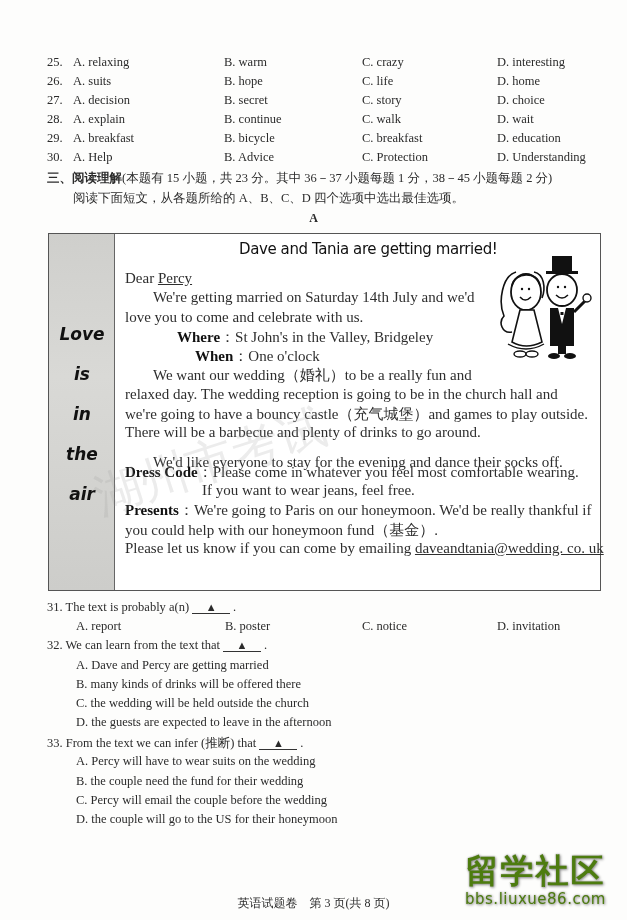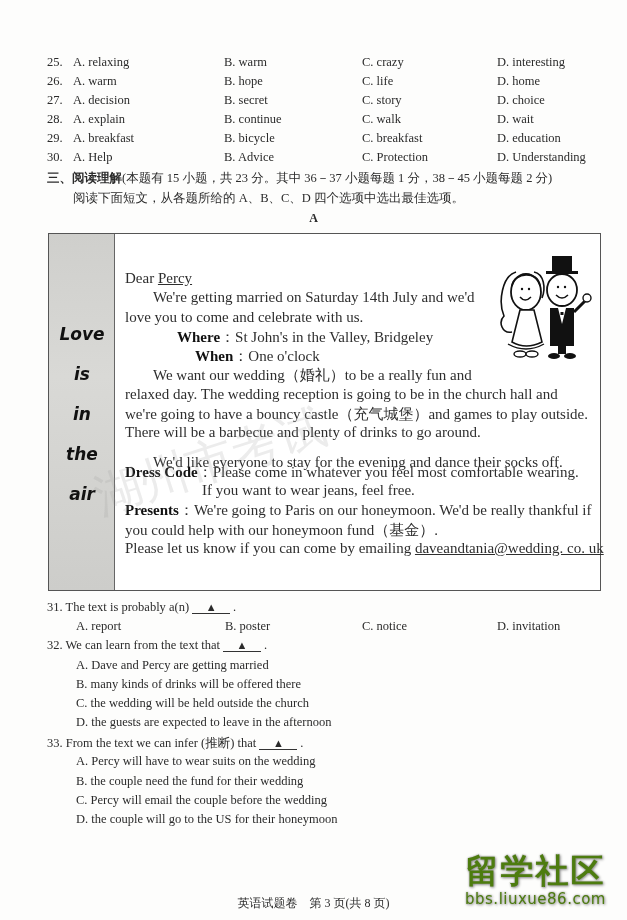--- a/index.html
+++ b/index.html
@@ -58,21 +58,21 @@
 <div>
   <div class="opt-row" style="top:55px">
     <span style="left:47px">25.</span>
     <span style="left:73px">A. relaxing</span>
     <span style="left:224px">B. warm</span>
     <span style="left:362px">C. crazy</span>
     <span style="left:497px">D. interesting</span>
   </div>
   <div class="opt-row" style="top:74px">
     <span style="left:47px">26.</span>
-    <span style="left:73px">A. warm</span>
+    <span style="left:73px">A. suits</span>
     <span style="left:224px">B. hope</span>
     <span style="left:362px">C. life</span>
     <span style="left:497px">D. home</span>
   </div>
   <div class="opt-row" style="top:93px">
     <span style="left:47px">27.</span>
     <span style="left:73px">A. decision</span>
     <span style="left:224px">B. secret</span>
     <span style="left:362px">C. story</span>
     <span style="left:497px">D. choice</span>
@@ -108,20 +108,21 @@
 
 <div class="passage-box">
   <div class="side-panel">
     <div class="side-word" style="top:90px">Love</div>
     <div class="side-word" style="top:130px">is</div>
     <div class="side-word" style="top:170px">in</div>
     <div class="side-word" style="top:210px">the</div>
     <div class="side-word" style="top:250px">air</div>
   </div>
 
+  <div class="passage-title">Dave and Tania are getting married!</div>
 
   <svg class="couple" viewBox="0 0 100 115">
 
     <path d="M22 18 C8 22 4 48 10 62 C4 68 8 80 18 78" fill="none" stroke="#111" stroke-width="1.6"></path>
     <path d="M40 18 C50 20 52 34 48 44" fill="none" stroke="#111" stroke-width="1.6"></path>
 
     <ellipse cx="32" cy="38" rx="15" ry="18" fill="#fff" stroke="#111" stroke-width="1.8"></ellipse>
     <path d="M18 32 C20 18 44 16 46 32" fill="none" stroke="#111" stroke-width="1.8"></path>
     <circle cx="28" cy="35" r="1.2" fill="#111"></circle>
       <circle cx="35" cy="35" r="1.2" fill="#111"></circle>

